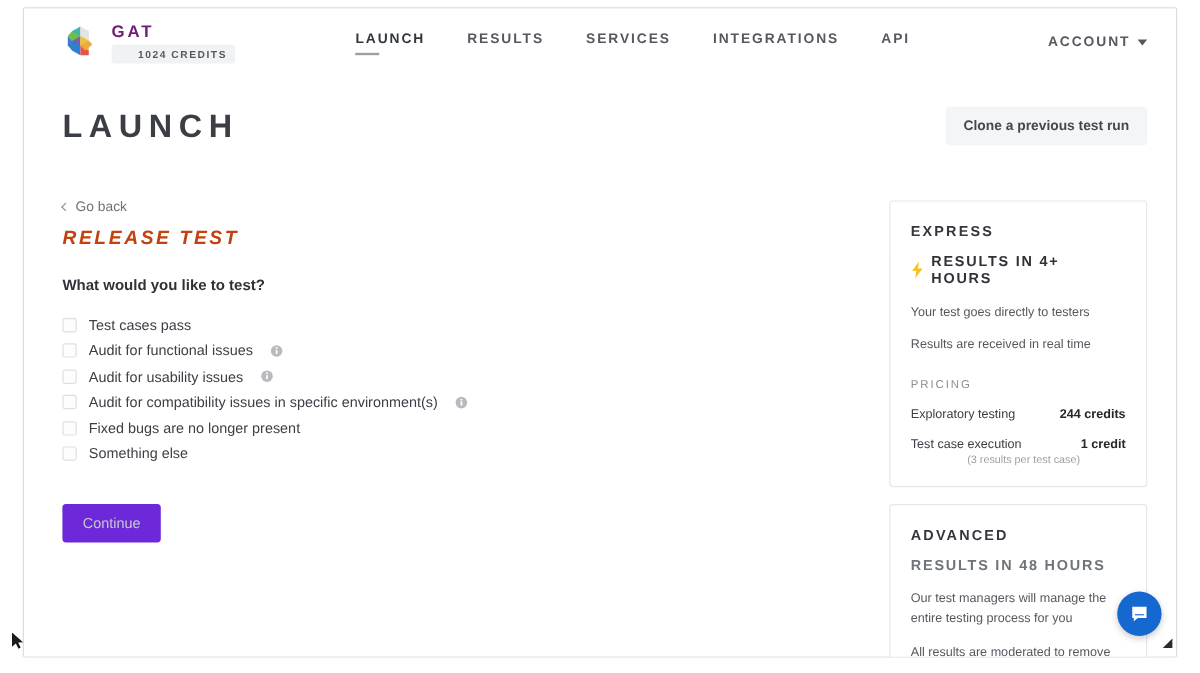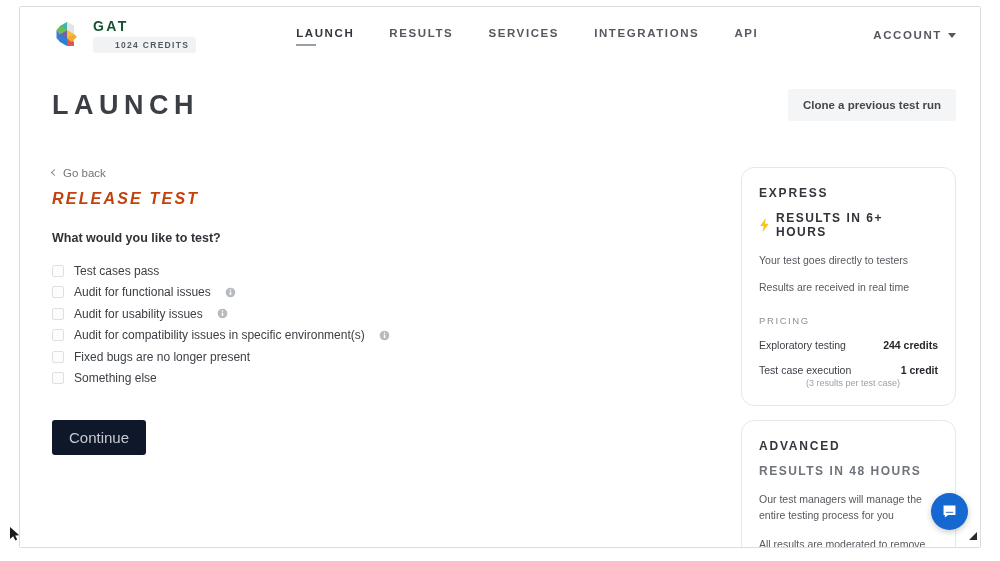--- a/index.html
+++ b/index.html
@@ -32,21 +32,21 @@
     height: 56px;
     display: flex;
     align-items: center;
     padding: 0 24px 0 32px;
   }
   .brand { display: flex; align-items: center; gap: 11px; }
   .logo-mark { width: 30px; height: 30px; display: block; }
   .brand-text { display: flex; flex-direction: column; gap: 3px; }
   .brand-name {
     font-size: 14px; font-weight: bold; letter-spacing: 2.4px;
-    color: #14532d;
+    color: #701a75;
   }
   .brand-credits {
     font-size: 8.5px; font-weight: bold; letter-spacing: 1.3px;
     color: #55595f;
     background: #f1f2f3;
     border-radius: 3px;
     padding: 3px 7px 3px 22px;
     align-self: flex-start;
   }
 
@@ -172,35 +172,35 @@
   }
   .info-icon {
     width: 11px; height: 11px;
     flex: none;
     margin-left: 4px;
     cursor: pointer;
   }
 
   .continue-btn {
     margin-top: 31px;
-    background: #0f172a;
+    background: #6d28d9;
     border: none;
     border-radius: 3px;
     padding: 9px 17px;
     font-family: "Liberation Sans", sans-serif;
-    font-size: 15px;
+    font-size: 12px;
     color: #c7cace;
     cursor: default;
   }
 
   
   .card {
     background: #ffffff;
     border: 1px solid #e6e7e9;
-    border-radius: 13px;
+    border-radius: 3px;
     padding: 18px 17px 17px 17px;
   }
   .card + .card { margin-top: 14px; }
   .card-title {
     font-size: 12px; font-weight: bold; letter-spacing: 1.8px;
     color: #33373d;
   }
   .card-sub {
     margin-top: 11px;
     display: flex; align-items: center; gap: 6px;
@@ -365,21 +365,21 @@
       </div>
 
       <div class="side-col">
 
         <div class="card">
           <div class="card-title">EXPRESS</div>
           <div class="card-sub">
             <svg class="bolt" viewBox="0 0 12 16">
               <polygon points="7.5,0 1,9 5,9 3.8,16 11,6.5 6.6,6.5" fill="#f7c41f"></polygon>
             </svg>
-            <span>RESULTS IN 6+ HOURS</span>
+            <span>RESULTS IN 4+ HOURS</span>
           </div>
           <div class="card-line">Your test goes directly to testers</div>
           <div class="card-line tight">Results are received in real time</div>
           <div class="pricing-label">PRICING</div>
 
           <div class="price-row">
             <span class="price-name">Exploratory testing</span>
             <span class="price-value">244 credits</span>
           </div>
 

